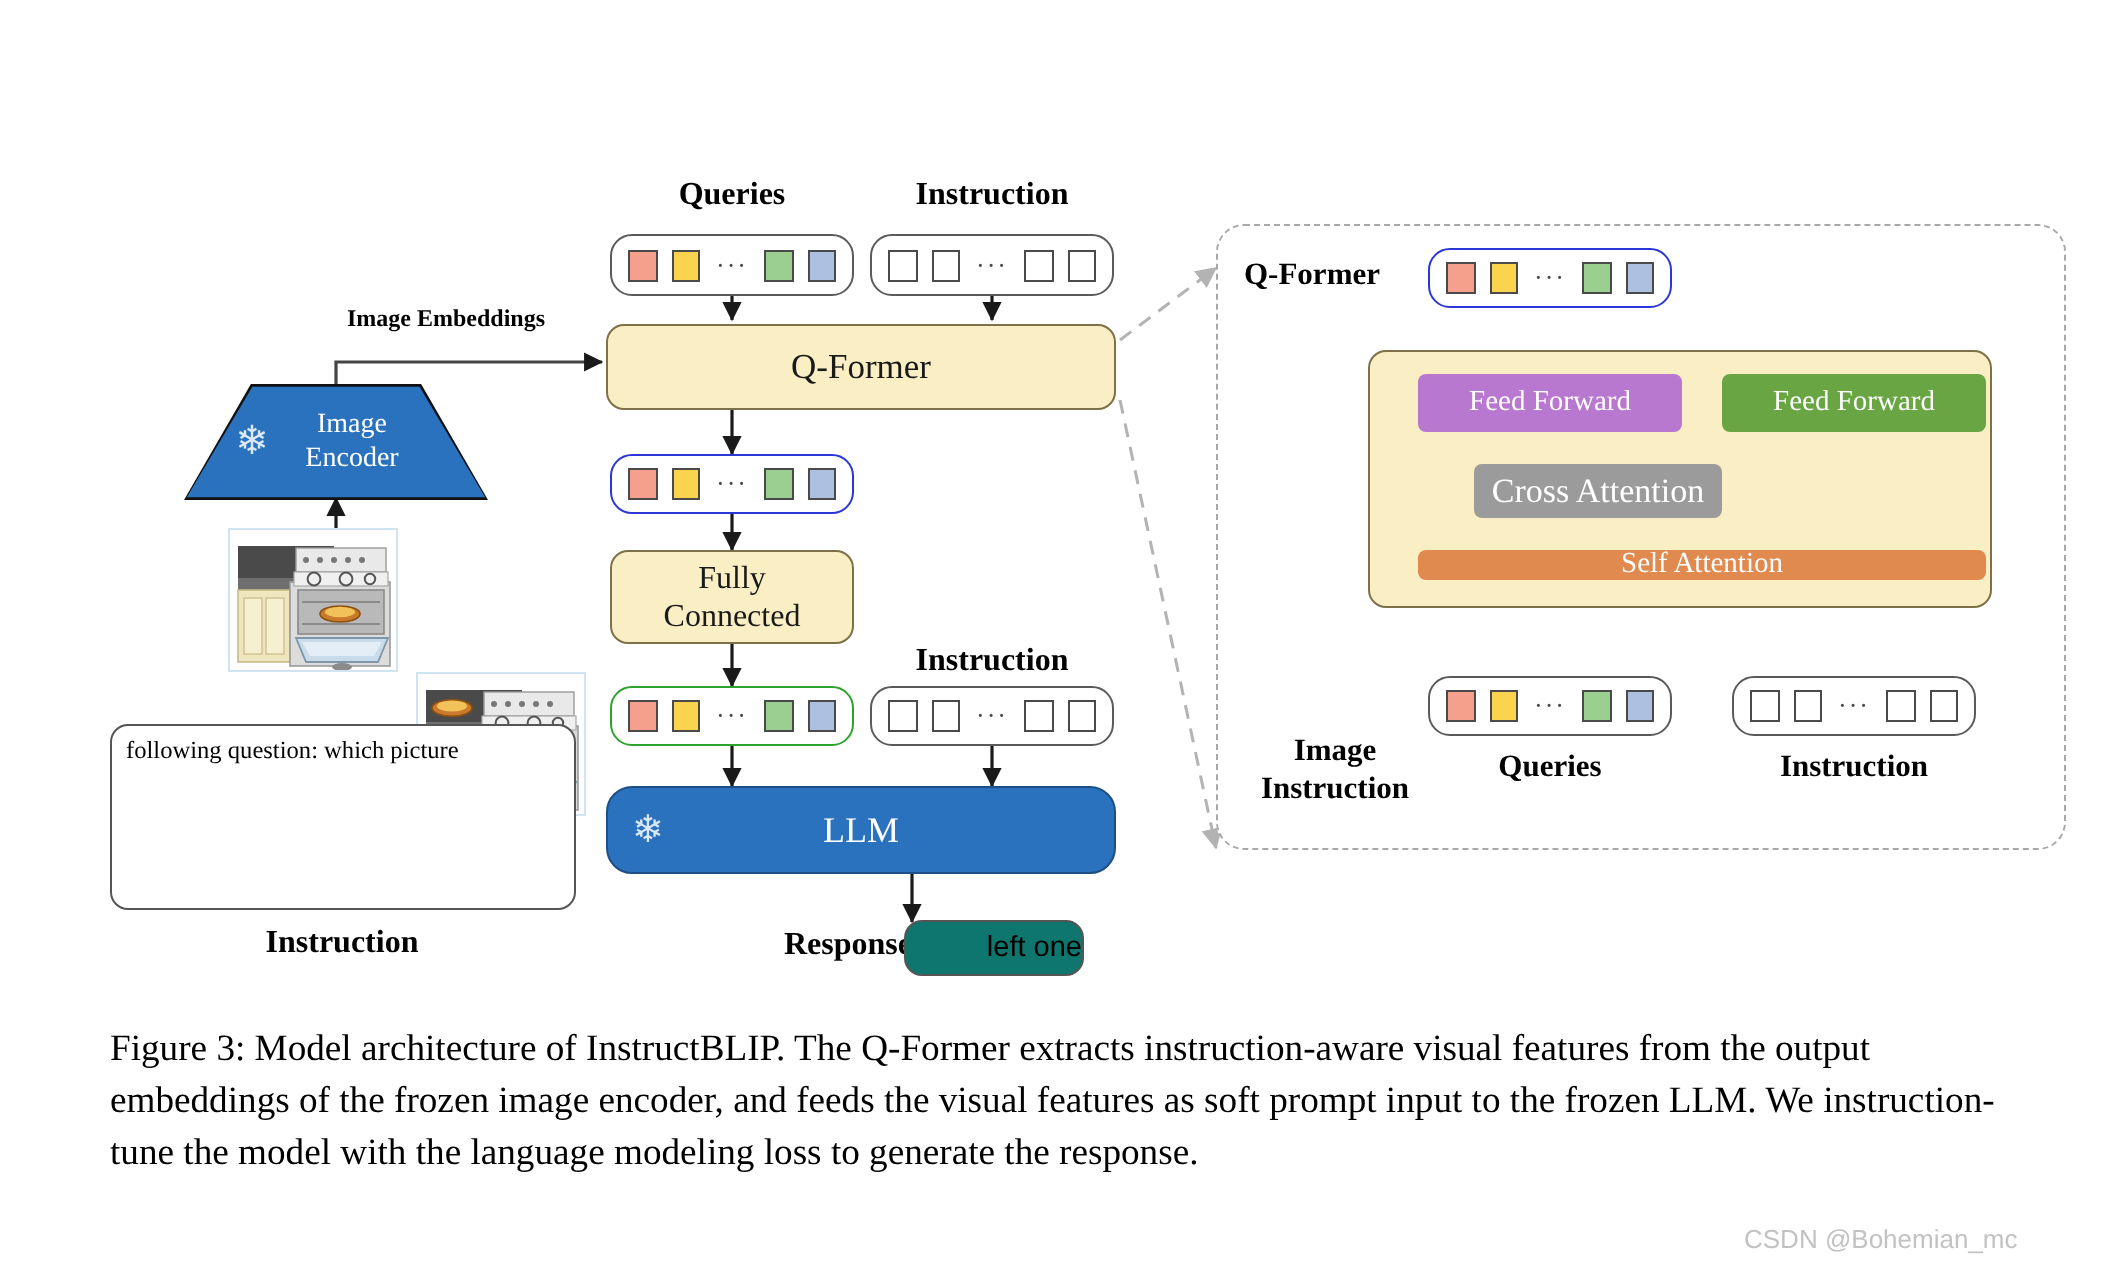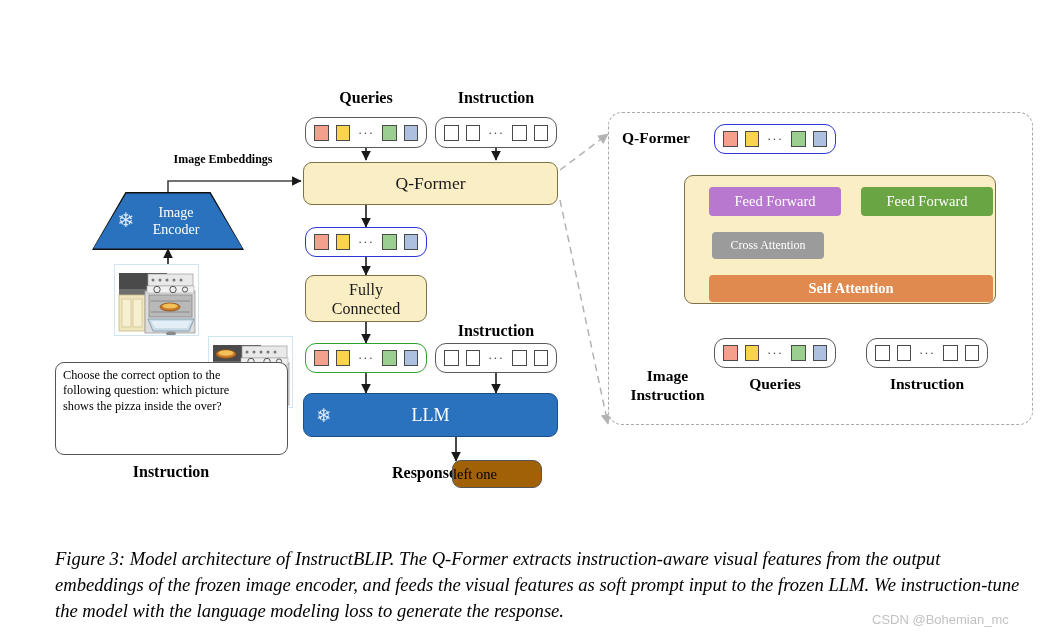--- a/index.html
+++ b/index.html
@@ -57,21 +57,21 @@
   }
 
   
   .block {
     display: flex; align-items: center; justify-content: center;
     border: 1.4px solid #6b6b5a;
     border-radius: 9px;
     text-align: center;
   }
   .block.cream { background: #faeec4; border-color: #7d7148; color: #1a1a1a; }
-  .block.blue  { background: #2a72bd; border-color: #1d4f86; color: #ffffff; }
+  .block.blue  { background: #2a72bd; border-color: #1d4f86; color: #ffffff; border-radius: 13px; }
 
   
   .encoder {
     position: absolute;
     background: #2a72bd;
     color: #fff;
     clip-path: polygon(22% 0%, 78% 0%, 100% 100%, 0% 100%);
   }
   .encoder-outline {
     position: absolute;
@@ -100,23 +100,23 @@
     font-size: 12.3px;
     line-height: 15.4px;
     color: #000;
   }
   .instr-box b { font-weight: bold; }
 
   
   .pill {
     border: 1.3px solid #555;
     border-radius: 9px;
-    background: #a16207;
-    display: flex; align-items: center; justify-content: flex-start;
-    font-family: Liberation Serif, serif;
+    background: #0f766e;
+    display: flex; align-items: center; justify-content: flex-end;
+    font-family: Liberation Sans, sans-serif;
     font-size: 14.5px;
     color: #000;
   }
 
   
   .detail-panel {
     border: 1.6px dashed #a8a8a8;
     border-radius: 14px;
     background: #ffffff;
   }
@@ -351,23 +351,21 @@
     <span class="tok empty"></span>
     <span class="tok empty"></span>
   </div>
 
   <div class="abs block blue" style="left:303px; top:393px; width:255px; height:44px; font-size:18px;">
     <span>LLM</span>
   </div>
   <div class="abs" style="left:313px; top:404px; width:22px; height:22px; color:#dbe9f7; font-size:19px; line-height:22px; text-align:center; font-family:'DejaVu Sans',sans-serif;">❄</div>
 
   <div class="abs instr-box" style="left:55px; top:362px; width:233px; height:93px;">
-    <div>Choose the correct option to the</div>
     <div>following question: which picture</div>
-    <div>shows the pizza inside the over?</div>
   </div>
 
   <div class="abs lbl-bold" style="left:86px; top:463px; width:170px; font-size:16px;">Instruction</div>
 
   <div class="abs lbl-bold" style="left:364px; top:464px; width:92px; font-size:16px; text-align:right;">Response</div>
   <div class="abs pill" style="left:452px; top:460px; width:90px; height:28px;">
     <span>left one</span>
   </div>
 
   <div class="abs detail-panel" style="left:608px; top:112px; width:425px; height:313px;"></div>
@@ -381,23 +379,23 @@
     <span class="tok c3"></span>
     <span class="tok c4"></span>
   </div>
 
   <div class="abs inner-yellow" style="left:684px; top:175px; width:312px; height:129px;"></div>
 
   <div class="abs attn ff-purple" style="left:709px; top:187px; width:132px; height:29px; font-size:14.5px;">Feed Forward</div>
 
   <div class="abs attn ff-green" style="left:861px; top:187px; width:132px; height:29px; font-size:14.5px;">Feed Forward</div>
 
-  <div class="abs attn cross" style="left:712px; top:232px; width:112px; height:27px; font-size:12px;">Cross Attention</div>
-
-  <div class="abs attn self" style="left:709px; top:275px; width:284px; height:27px; font-size:14.5px;font-weight:bold;">Self Attention</div>
+  <div class="abs attn cross" style="left:737px; top:232px; width:124px; height:27px; font-size:17px;">Cross Attention</div>
+
+  <div class="abs attn self" style="left:709px; top:275px; width:284px; height:15px; font-size:14.5px;">Self Attention</div>
 
   <div class="abs token-strip" style="left:714px; top:338px; width:122px; height:30px;">
     <span class="tok c1"></span>
     <span class="tok c2"></span>
     <span class="dots">···</span>
     <span class="tok c3"></span>
     <span class="tok c4"></span>
   </div>
 
   <div class="abs token-strip" style="left:866px; top:338px; width:122px; height:30px;">
@@ -410,17 +408,17 @@
 
   <div class="abs lbl-bold" style="left:610px; top:366px; width:115px; font-size:15.5px; line-height:19px;">
     <span>Image</span><br>
     <span>Instruction</span>
   </div>
 
   <div class="abs lbl-bold" style="left:722px; top:375px; width:106px; font-size:15.5px;">Queries</div>
 
   <div class="abs lbl-bold" style="left:862px; top:375px; width:130px; font-size:15.5px;">Instruction</div>
 
-  <div class="abs caption" style="left:55px; top:546px; width:965px;font-style:italic;">Figure 3: Model architecture of InstructBLIP. The Q-Former extracts instruction-aware visual features from the output embeddings of the frozen image encoder, and feeds the visual features as soft prompt input to the frozen LLM. We instruction-tune the model with the language modeling loss to generate the response.</div>
+  <div class="abs caption" style="left:55px; top:512px; width:965px;">Figure 3: Model architecture of InstructBLIP. The Q-Former extracts instruction-aware visual features from the output embeddings of the frozen image encoder, and feeds the visual features as soft prompt input to the frozen LLM. We instruction-tune the model with the language modeling loss to generate the response.</div>
 
   <div class="abs watermark" style="left:872px; top:612px;">CSDN @Bohemian_mc</div>
 
 </div>
 
 </body></html>

